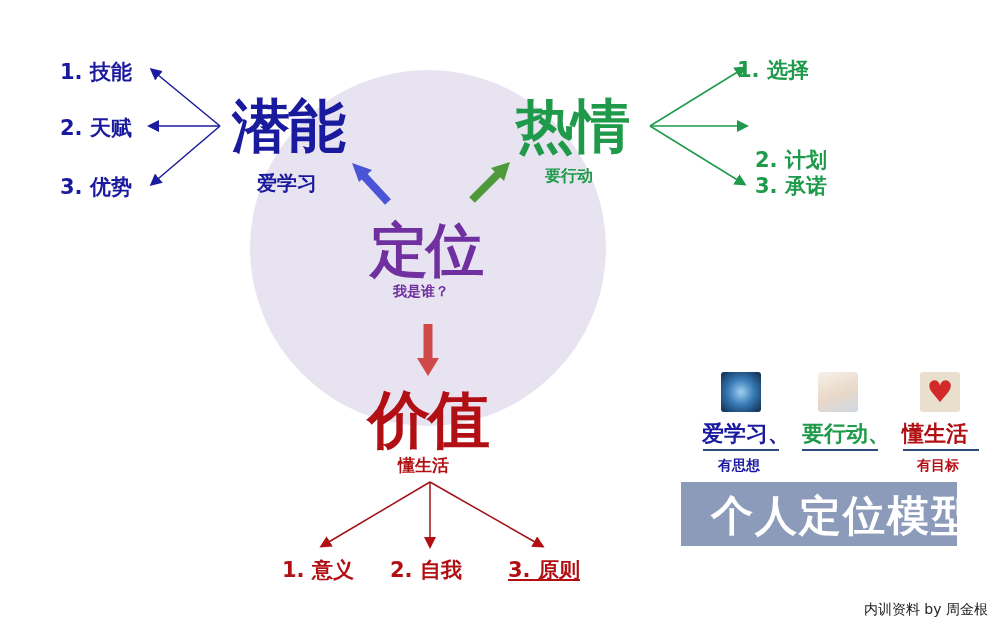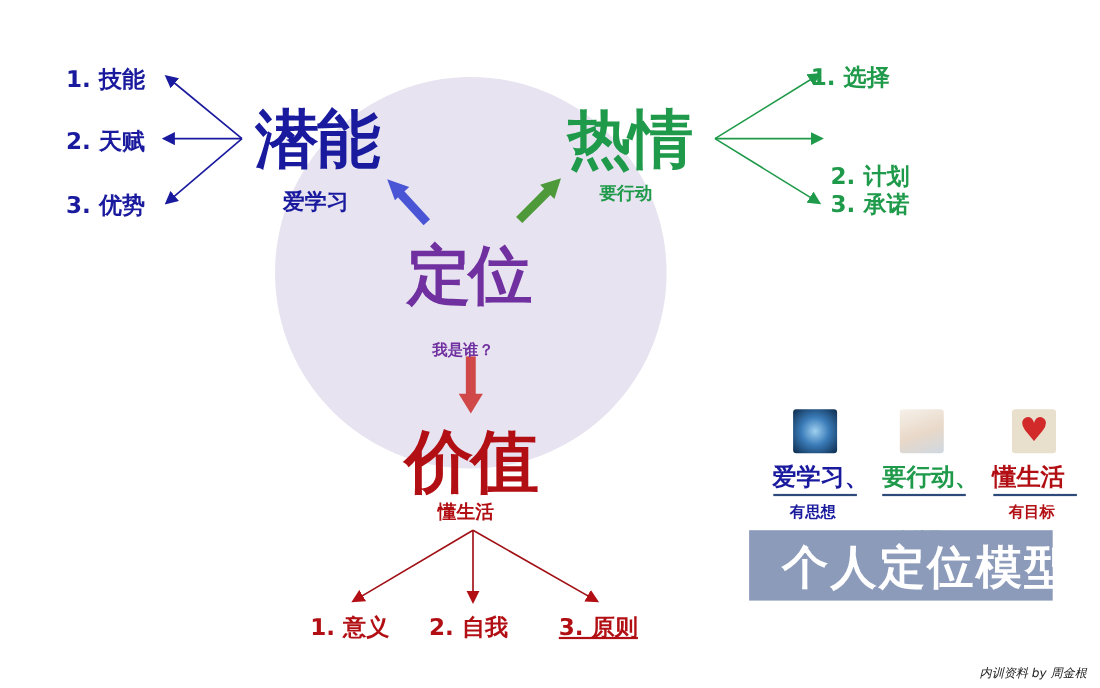--- a/index.html
+++ b/index.html
@@ -14,21 +14,21 @@
   .blue{color:#1a1a9e;}
   .green{color:#1f9a4a;}
   .purple{color:#7030a0;}
   .red{color:#b20f14;}
   .legend-img{position:absolute;width:40px;height:40px;border-radius:3px;}
   .legend-word{position:absolute;font-weight:bold;font-size:22px;white-space:nowrap;}
   .legend-line{position:absolute;height:2px;background:#2e4a7a;}
   .legend-sub{position:absolute;font-weight:bold;font-size:14px;white-space:nowrap;}
   .banner{position:absolute;left:681px;top:482px;width:276px;height:64px;background:#8d9bbb;}
   .banner-text{position:absolute;left:30px;top:6px;color:#ffffff;font-weight:bold;font-size:42px;letter-spacing:2px;white-space:nowrap;}
-  .footer{position:absolute;right:12px;bottom:6px;font-size:11px;font-style:italic;color:#222;white-space:nowrap;}
+  .footer{position:absolute;right:12px;bottom:6px;font-size:14px;color:#222;white-space:nowrap;}
 </style>
 </head>
 <body>
 
 <div class="circle"></div>
 
 <svg class="lines" viewBox="0 0 1000 625">
   <defs>
     <marker id="mb" markerWidth="8" markerHeight="8" refX="6" refY="4" orient="auto">
         <path d="M0,0 L8,4 L0,8 z" fill="#1a1a9e"></path>
@@ -79,21 +79,21 @@
 <div class="abs item blue" style="left:60px;top:114px;">2. 天赋</div>
 <div class="abs item blue" style="left:60px;top:173px;">3. 优势</div>
 
 <div class="abs big green" style="left:516px;top:88px;font-size:58px;">热情</div>
 <div class="abs sub green" style="left:545px;top:166px;font-size:16px;">要行动</div>
 <div class="abs item green" style="left:737px;top:56px;">1. 选择</div>
 <div class="abs item green" style="left:755px;top:114px;margin-top:32px;">2. 计划</div>
 <div class="abs item green" style="left:755px;top:172px;text-align:center;">3. 承诺</div>
 
 <div class="abs big purple" style="left:370px;top:212px;font-size:58px;">定位</div>
-<div class="abs sub purple" style="left:393px;top:283px;font-size:14px;margin-top:27px;">我是谁？</div>
+<div class="abs sub purple" style="left:393px;top:283px;font-size:14px;">我是谁？</div>
 
 <div class="abs big red" style="left:368px;top:378px;font-size:62px;">价值</div>
 <div class="abs sub red" style="left:398px;top:454px;font-size:17px;">懂生活</div>
 <div class="abs item red" style="left:282px;top:556px;">1. 意义</div>
 <div class="abs item red" style="left:390px;top:556px;">2. 自我</div>
 <div class="abs item red" style="left:508px;top:556px;text-decoration:underline;">3. 原则</div>
 
 <div class="legend-img" style="left:721px;top:372px;background:radial-gradient(circle at 50% 50%,#9fd0f0 0%,#3a7bb8 45%,#0c2a4a 100%);"></div>
 <div class="legend-img" style="left:818px;top:372px;background:linear-gradient(160deg,#f6f1ea 0%,#e8d8c8 55%,#cfd8e2 100%);"></div>
 <div class="legend-img" style="left:920px;top:372px;background:#e8e0cc;display:flex;align-items:center;justify-content:center;">

